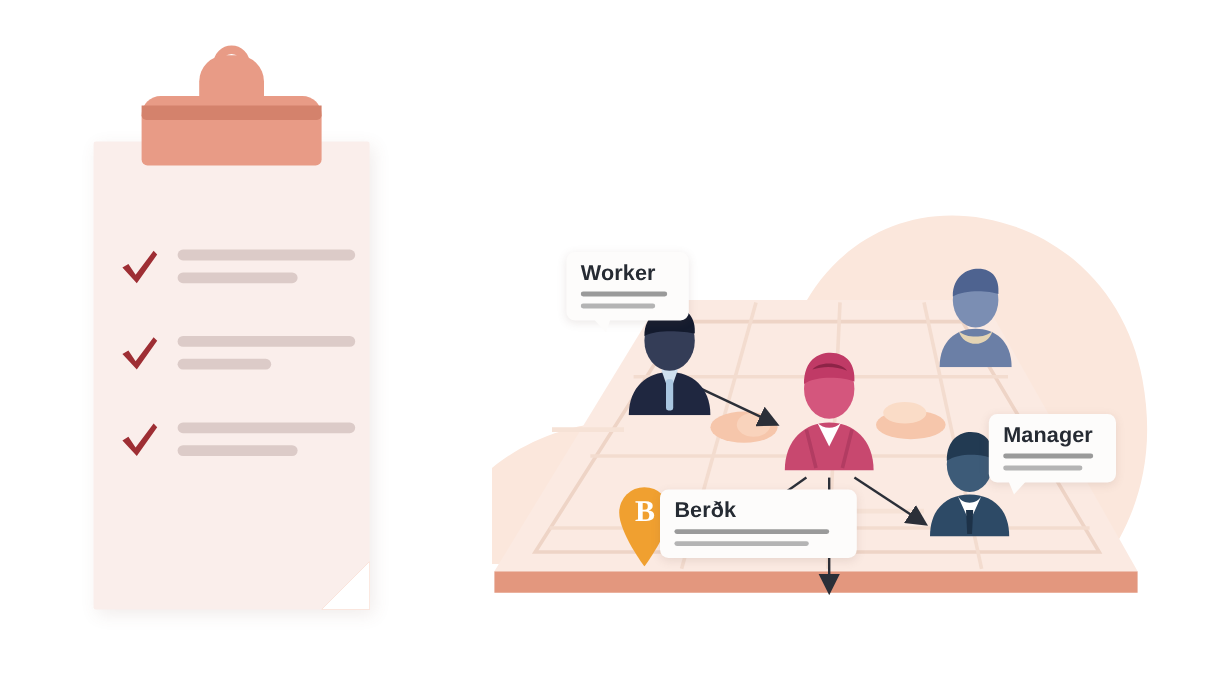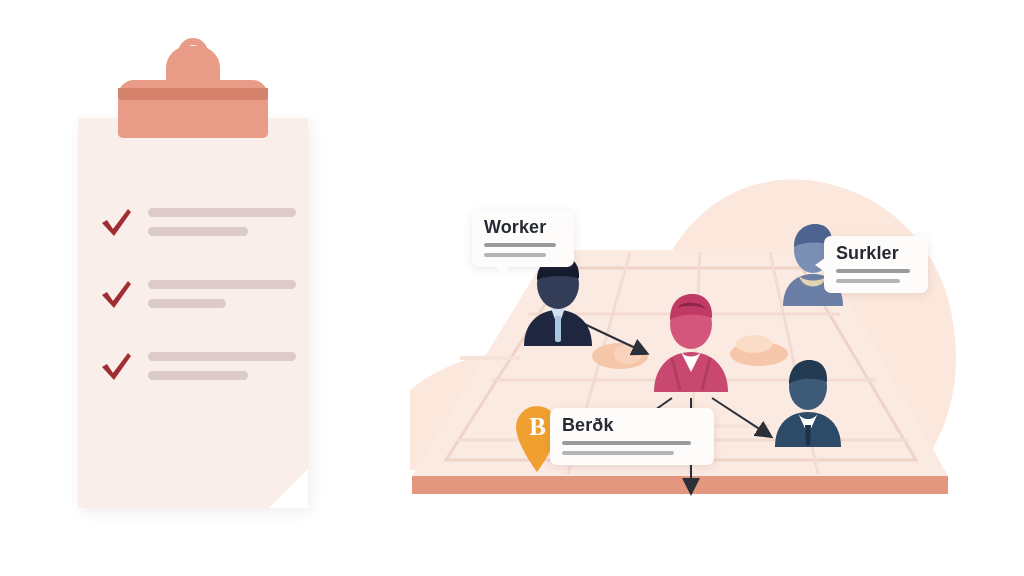--- a/index.html
+++ b/index.html
@@ -392,27 +392,27 @@
       <div class="pin-glyph">B</div>
     </div>
 
     <div class="bubble" id="bubble-worker">
       <div class="btitle">Worker</div>
       <div class="bline l1"></div>
       <div class="bline l2"></div>
       <div class="tail"></div>
     </div>
 
-    <div class="bubble" id="bubble-surkler">
-      <div class="btitle">Surkler</div>
+
+    <div class="bubble" id="bubble-manager">
+      <div class="btitle">Manager</div>
       <div class="bline l1"></div>
       <div class="bline l2"></div>
       <div class="tail"></div>
     </div>
-
 
     <div class="bubble" id="bubble-berok">
       <div class="btitle">Berðk</div>
       <div class="bline l1"></div>
       <div class="bline l2"></div>
     </div>
 
   </div>
 </div>
 

